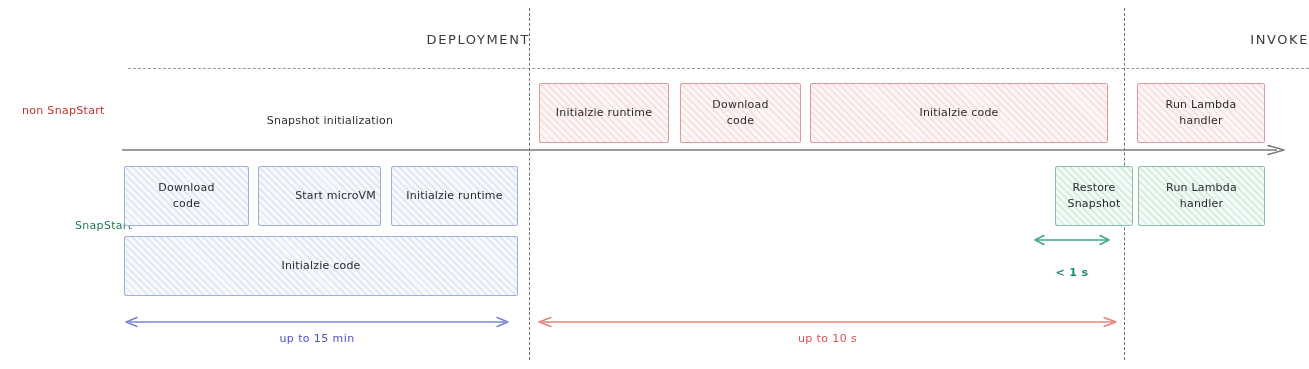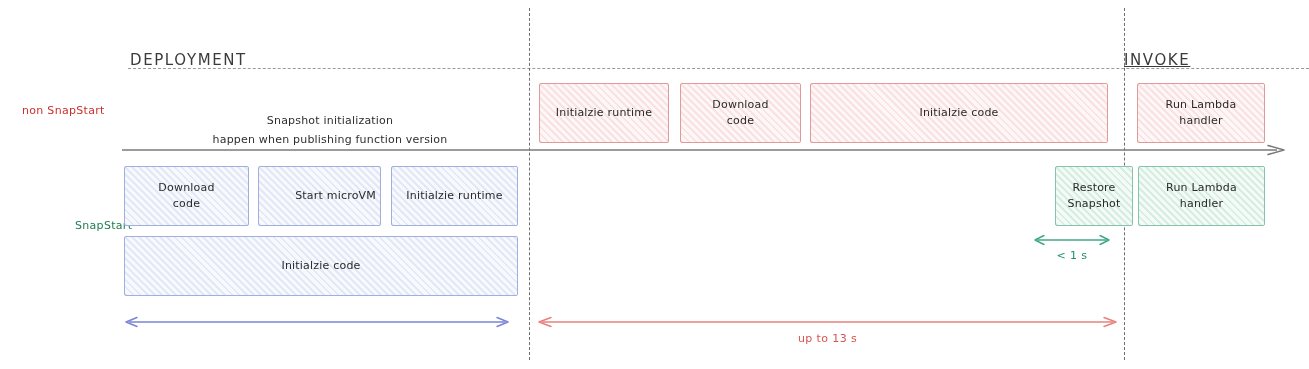--- a/index.html
+++ b/index.html
@@ -12,27 +12,26 @@
     width: 1309px;
     height: 369px;
     background: #ffffff;
     font-family: "DejaVu Sans", sans-serif;
     overflow: hidden;
   }
   .abs { position: absolute; }
 
   
   .phase-header {
-    font-size: 15px;
+    font-size: 13px;
     letter-spacing: 1.6px;
     color: #3b3b3b;
-    text-align: left;
+    text-align: right;
     font-weight: 400;
     white-space: nowrap;
-    margin-top: 19px;
   }
 
   
   .row-label {
     font-size: 11px;
     white-space: nowrap;
     letter-spacing: 0.3px;
   }
   .row-label.nonsnap { color: #c9302c; }
   .row-label.snap    { color: #1e7d4f; margin-left: 48px; }
@@ -144,32 +143,31 @@
   .span-label.blue-t  { color: #4a52c8; }
   .span-label.red-t   { color: #d9534f; }
   .span-label.green-t { color: #1e9163; }
 </style>
 </head>
 <body>
 
 <div id="stage">
 
   <div class="abs phase-header" style="left:130px; top:32px; width:400px;">DEPLOYMENT</div>
-  <div class="abs phase-header" style="left:1124px; top:32px; width:185px;text-decoration:underline;">INVOKE</div>
+  <div class="abs phase-header" style="left:1124px; top:32px; width:185px;">INVOKE</div>
 
   <div class="abs h-divider" style="left:128px; width:1181px;"></div>
   <div class="abs v-divider" style="left:529px;"></div>
   <div class="abs v-divider" style="left:1124px;"></div>
 
   <div class="abs row-label nonsnap" style="left:22px; top:104px;">non SnapStart</div>
   <div class="abs row-label snap" style="left:27px; top:219px;">SnapStart</div>
 
   <div class="abs note" style="left:130px; top:112px; width:400px;">
     <div>Snapshot initialization</div>
-    <div>happen when publishing function version</div>
   </div>
 
   <div class="box red" style="left:539px; top:83px; width:130px; height:60px;">
     <span class="lbl">Initialzie runtime</span>
   </div>
   <div class="box red" style="left:680px; top:83px; width:121px; height:60px;">
     <span class="lbl">Download<br>code</span>
   </div>
   <div class="box red" style="left:810px; top:83px; width:298px; height:60px;">
     <span class="lbl">Initialzie code</span>
@@ -201,28 +199,29 @@
   </div>
   <div class="box green" style="left:1138px; top:166px; width:127px; height:60px;">
     <span class="lbl">Run Lambda<br>handler</span>
   </div>
 
   <svg class="abs" style="left:1031px; top:234px; width:82px; height:12px;" viewBox="0 0 82 12" preserveAspectRatio="none">
     <line x1="6" y1="6" x2="76" y2="6" stroke="#3fa884" stroke-width="1.4"></line>
     <polyline points="13,1.5 4,6 13,10.5" fill="none" stroke="#3fa884" stroke-width="1.4" stroke-linecap="round" stroke-linejoin="round"></polyline>
     <polyline points="69,1.5 78,6 69,10.5" fill="none" stroke="#3fa884" stroke-width="1.4" stroke-linecap="round" stroke-linejoin="round"></polyline>
   </svg>
-  <div class="abs span-label green-t" style="left:1021px; top:249px; width:102px;">&lt; 1 s</div>
+  <div class="abs span-label green-t" style="left:1021px; top:266px; width:102px;font-weight:bold;">&lt; 1 s</div>
 
   <svg class="abs" style="left:122px; top:316px; width:390px; height:12px;" viewBox="0 0 390 12" preserveAspectRatio="none">
     <line x1="7" y1="6" x2="383" y2="6" stroke="#7b83d6" stroke-width="1.4"></line>
     <polyline points="15,1.5 4,6 15,10.5" fill="none" stroke="#7b83d6" stroke-width="1.4" stroke-linecap="round" stroke-linejoin="round"></polyline>
     <polyline points="375,1.5 386,6 375,10.5" fill="none" stroke="#7b83d6" stroke-width="1.4" stroke-linecap="round" stroke-linejoin="round"></polyline>
   </svg>
+  <div class="abs span-label blue-t" style="left:122px; top:332px; width:390px;">up to 15 min</div>
 
   <svg class="abs" style="left:535px; top:316px; width:585px; height:12px;" viewBox="0 0 585 12" preserveAspectRatio="none">
     <line x1="7" y1="6" x2="578" y2="6" stroke="#e8807c" stroke-width="1.4"></line>
     <polyline points="16,1.5 4,6 16,10.5" fill="none" stroke="#e8807c" stroke-width="1.4" stroke-linecap="round" stroke-linejoin="round"></polyline>
     <polyline points="569,1.5 581,6 569,10.5" fill="none" stroke="#e8807c" stroke-width="1.4" stroke-linecap="round" stroke-linejoin="round"></polyline>
   </svg>
-  <div class="abs span-label red-t" style="left:535px; top:332px; width:585px;">up to 13 s</div>
+  <div class="abs span-label red-t" style="left:535px; top:332px; width:585px;">up to 10 s</div>
 
 </div>
 
 </body></html>

